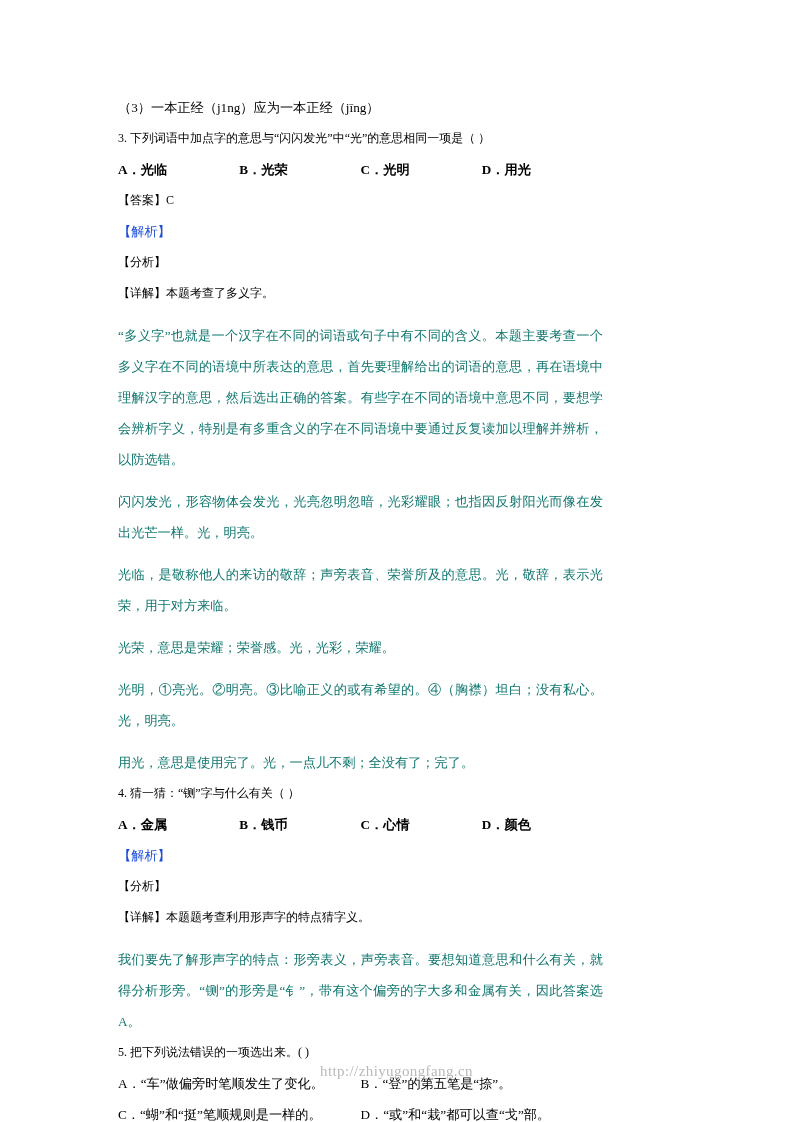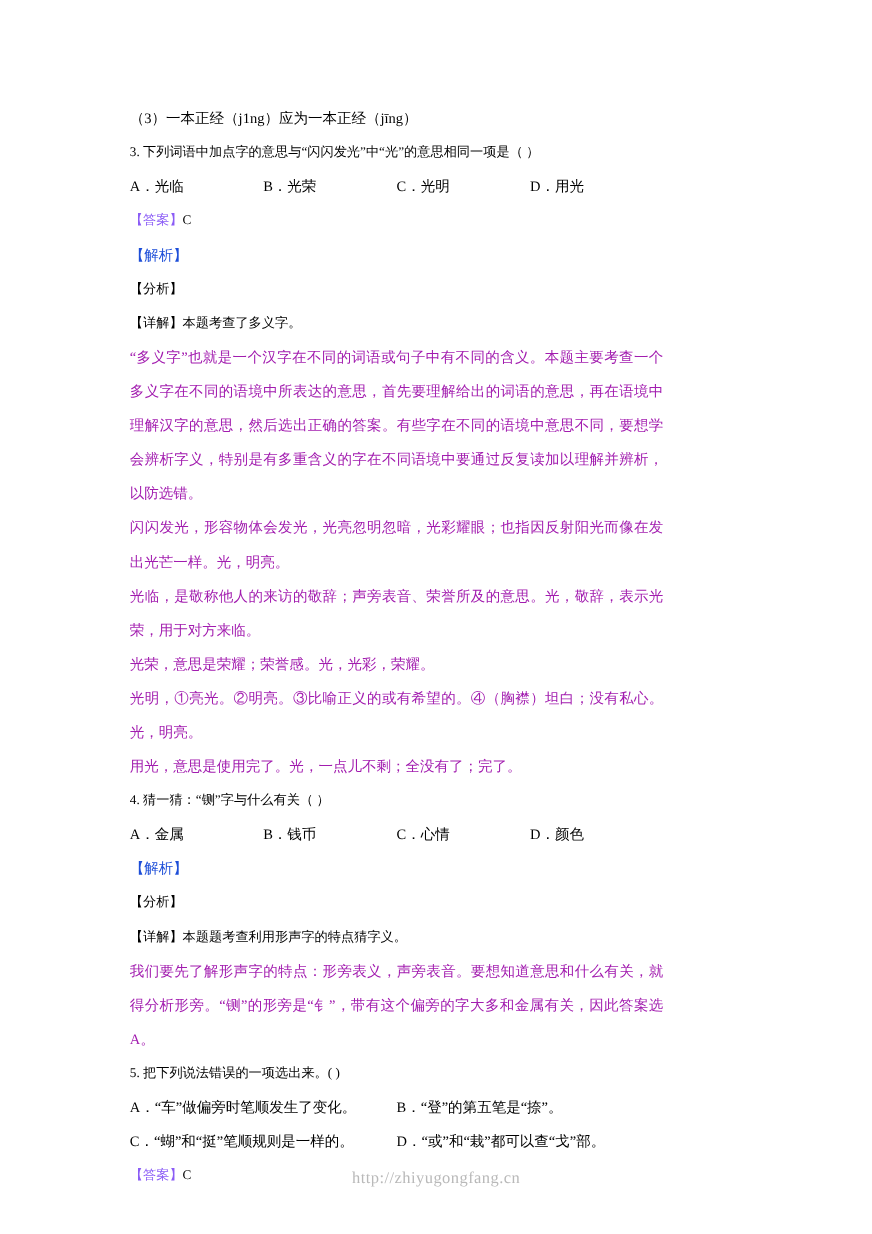--- a/index.html
+++ b/index.html
@@ -24,45 +24,46 @@
   }
   .line {
     font-size: 13.2px;
     line-height: 31px;
     color: #000;
     white-space: nowrap;
   }
   .para {
     font-size: 13.2px;
     line-height: 31px;
-    color: #a21caf;
+    color: #0f766e;
     text-align: justify;
+    margin-top: 11px;
   }
   .blue {
-    color: #8b5cf6;
+    color: #000000;
   }
   .bracket-line {
     font-size: 13.2px;
     line-height: 31px;
     color: #1d4ed8;
   }
   .q-line {
     font-size: 12px;
     line-height: 31px;
   }
   .opts {
     display: flex;
     font-size: 13.2px;
     line-height: 31px;
     width: 100%;
   }
   .opts > span {
     display: inline-block;
   }
-  .opt4 > span { width: 25%; }
+  .opt4 > span { width: 25%; font-weight: bold; }
   .opt2 > span { width: 50%; }
   .watermark {
     position: absolute;
     left: 0;
     top: 1063px;
     width: 793px;
     text-align: center;
     font-size: 15px;
     color: #b9b9b9;
     font-family: "Liberation Serif", serif;

